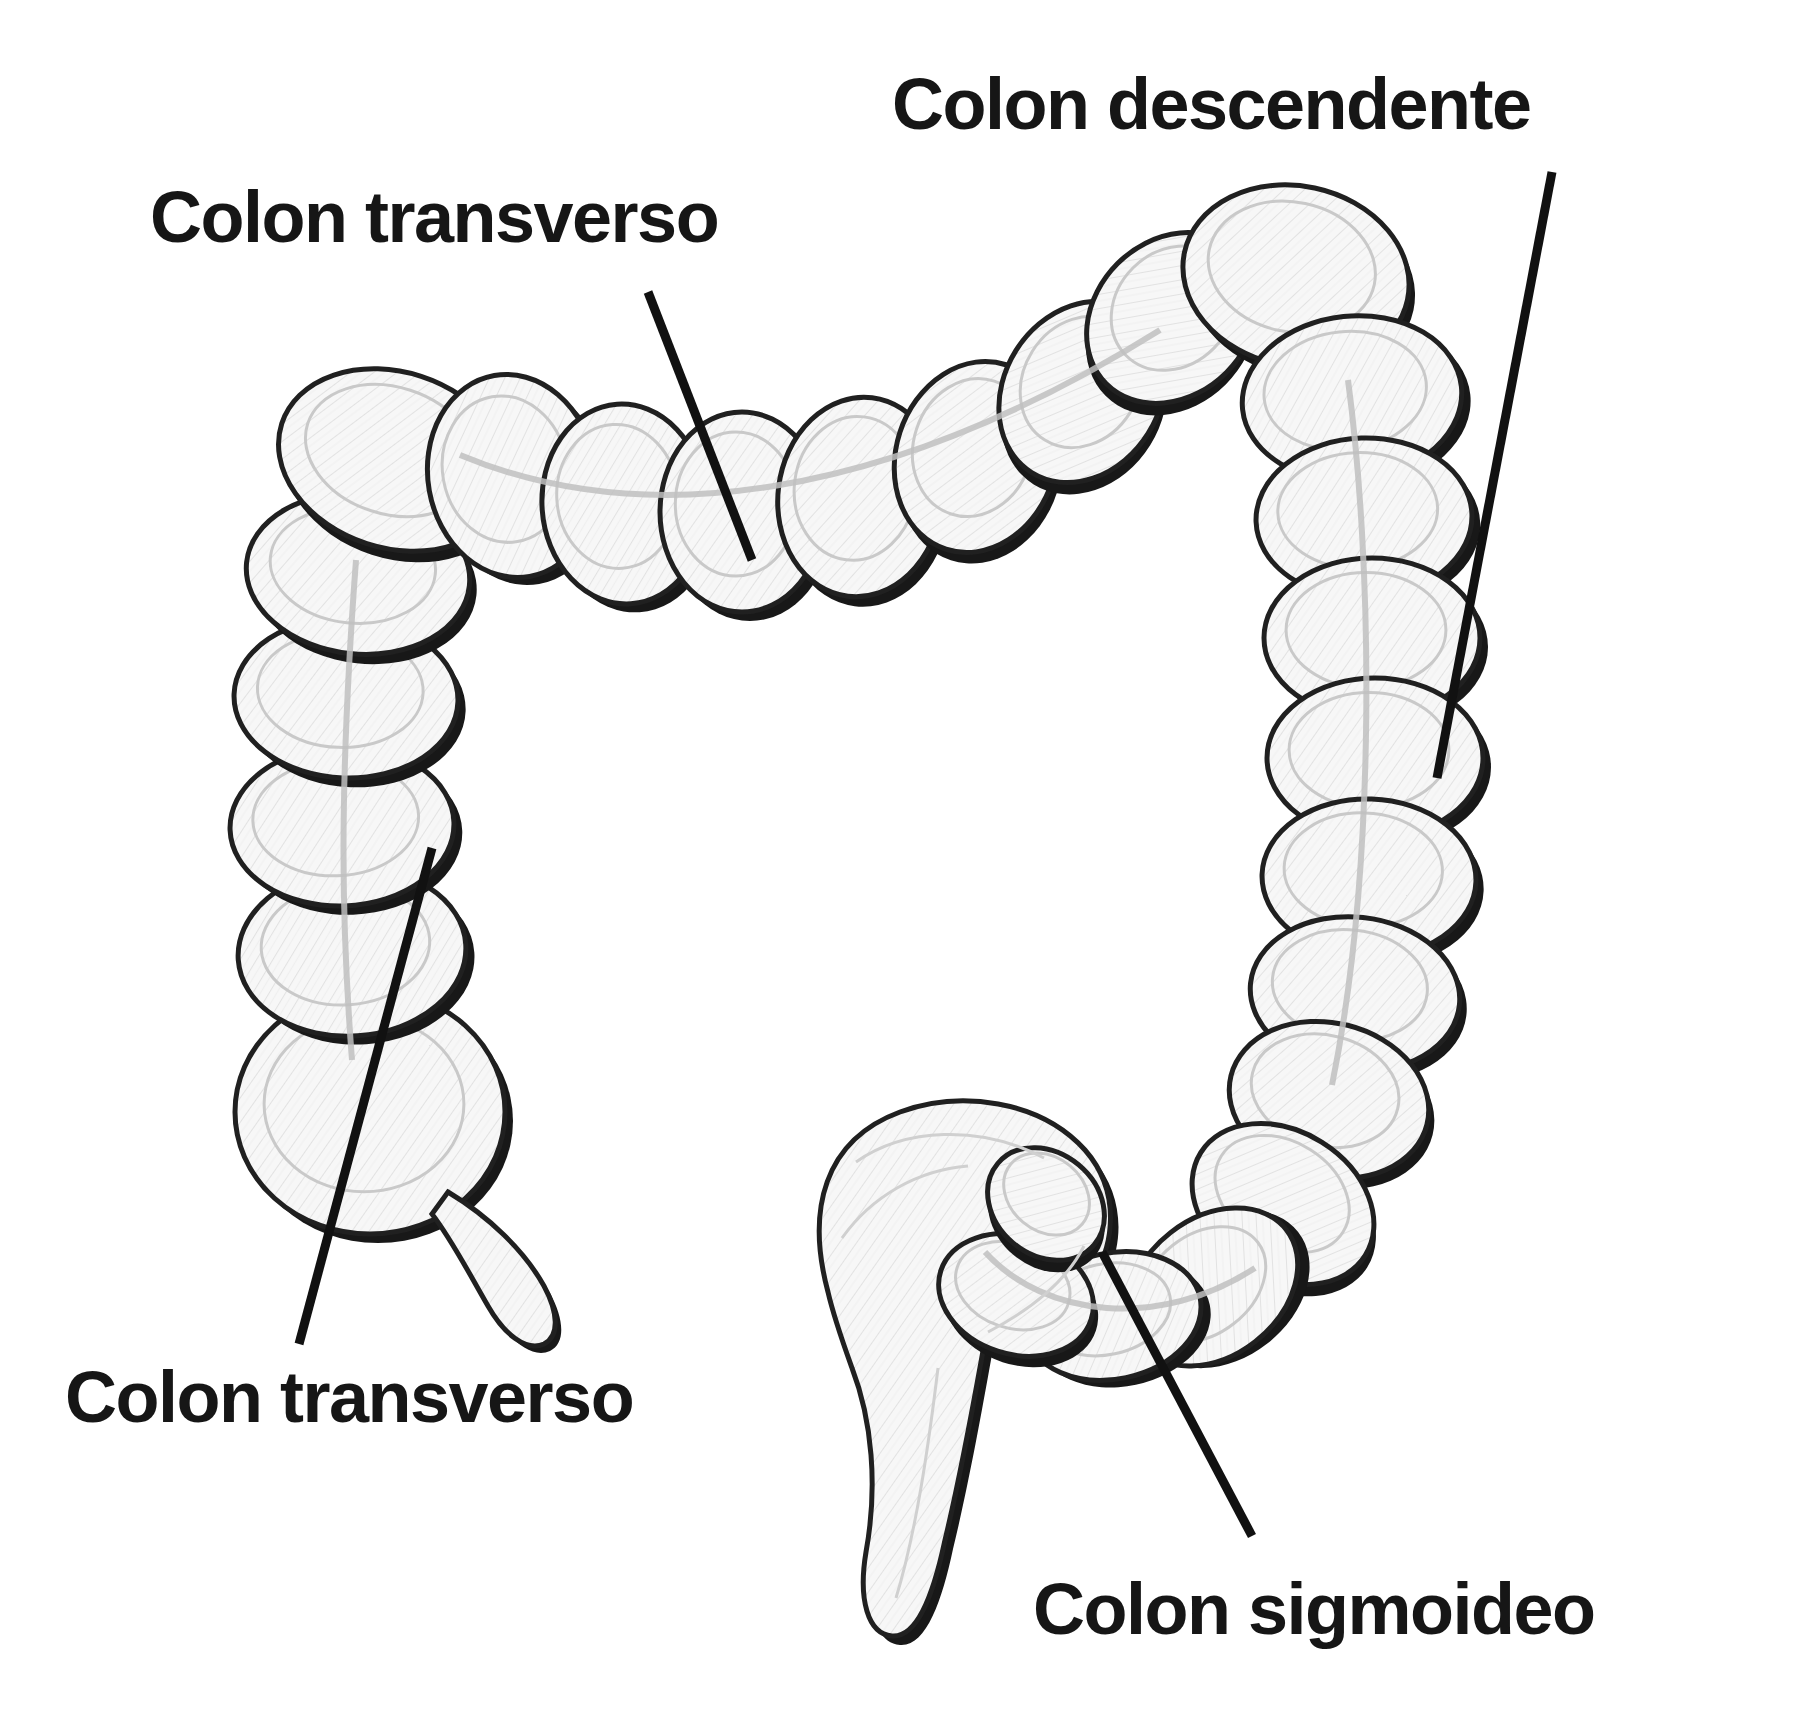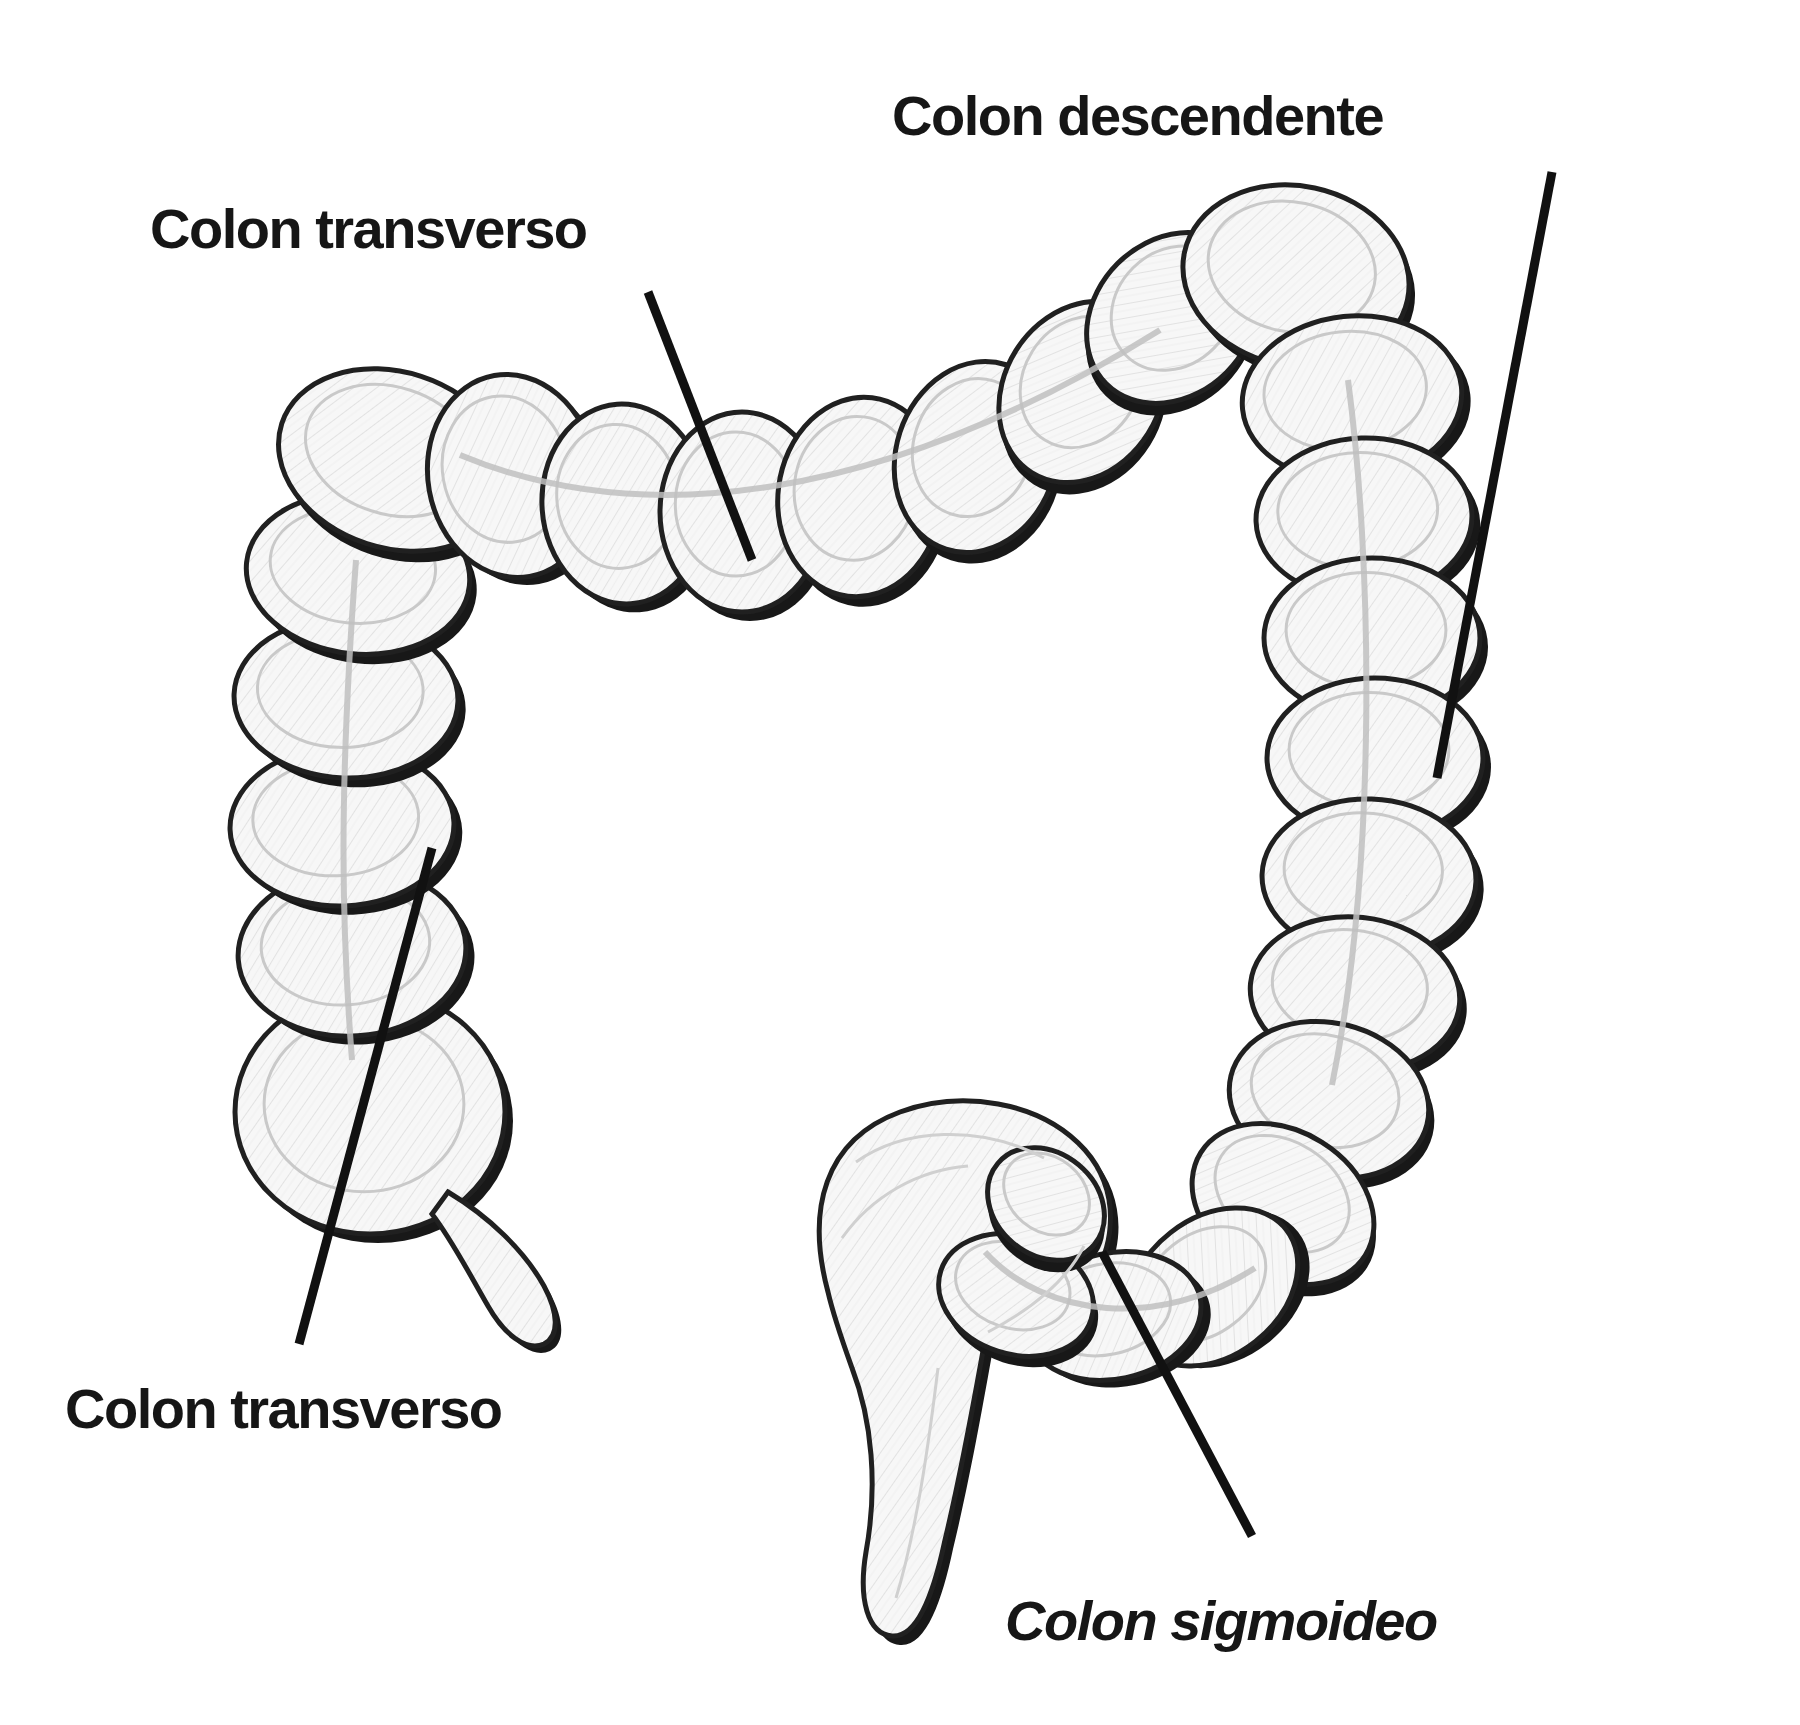--- a/index.html
+++ b/index.html
@@ -5,27 +5,26 @@
   html,body{margin:0;padding:0;background:#ffffff;}
   .canvas{
     position:relative;width:1800px;height:1725px;background:#ffffff;overflow:hidden;
     font-family:"Liberation Sans", sans-serif;
   }
   .canvas svg{position:absolute;left:0;top:0;width:1800px;height:1725px;}
   .anat-label{
     position:absolute;
     font-family:"Liberation Sans", sans-serif;
     font-weight:bold;
-    font-size:56px;
+    font-size:72px;
     letter-spacing:-1.5px;
     line-height:1;
     color:#161616;
     white-space:nowrap;
     user-select:none;
-    margin-top:20px;
   }
 </style>
 </head>
 <body>
 
 <div class="canvas">
 
   <svg viewBox="0 0 1800 1725" aria-hidden="true">
     <defs>
       <pattern id="hatch" patternUnits="userSpaceOnUse" width="14" height="14" patternTransform="rotate(35)">
@@ -153,14 +152,14 @@
       <line x1="1102" y1="1252" x2="1252" y2="1536"></line>
     </g>
   </svg>
 
   <div class="anat-label" style="left:150px;top:181px;text-align:right;">Colon transverso</div>
 
   <div class="anat-label" style="left:892px;top:68px;">Colon descendente</div>
 
   <div class="anat-label" style="left:65px;top:1361px;">Colon transverso</div>
 
-  <div class="anat-label" style="left:1005px;top:1573px;font-style:italic;">Colon sigmoideo</div>
+  <div class="anat-label" style="left:1033px;top:1573px;">Colon sigmoideo</div>
 </div>
 
 </body></html>

